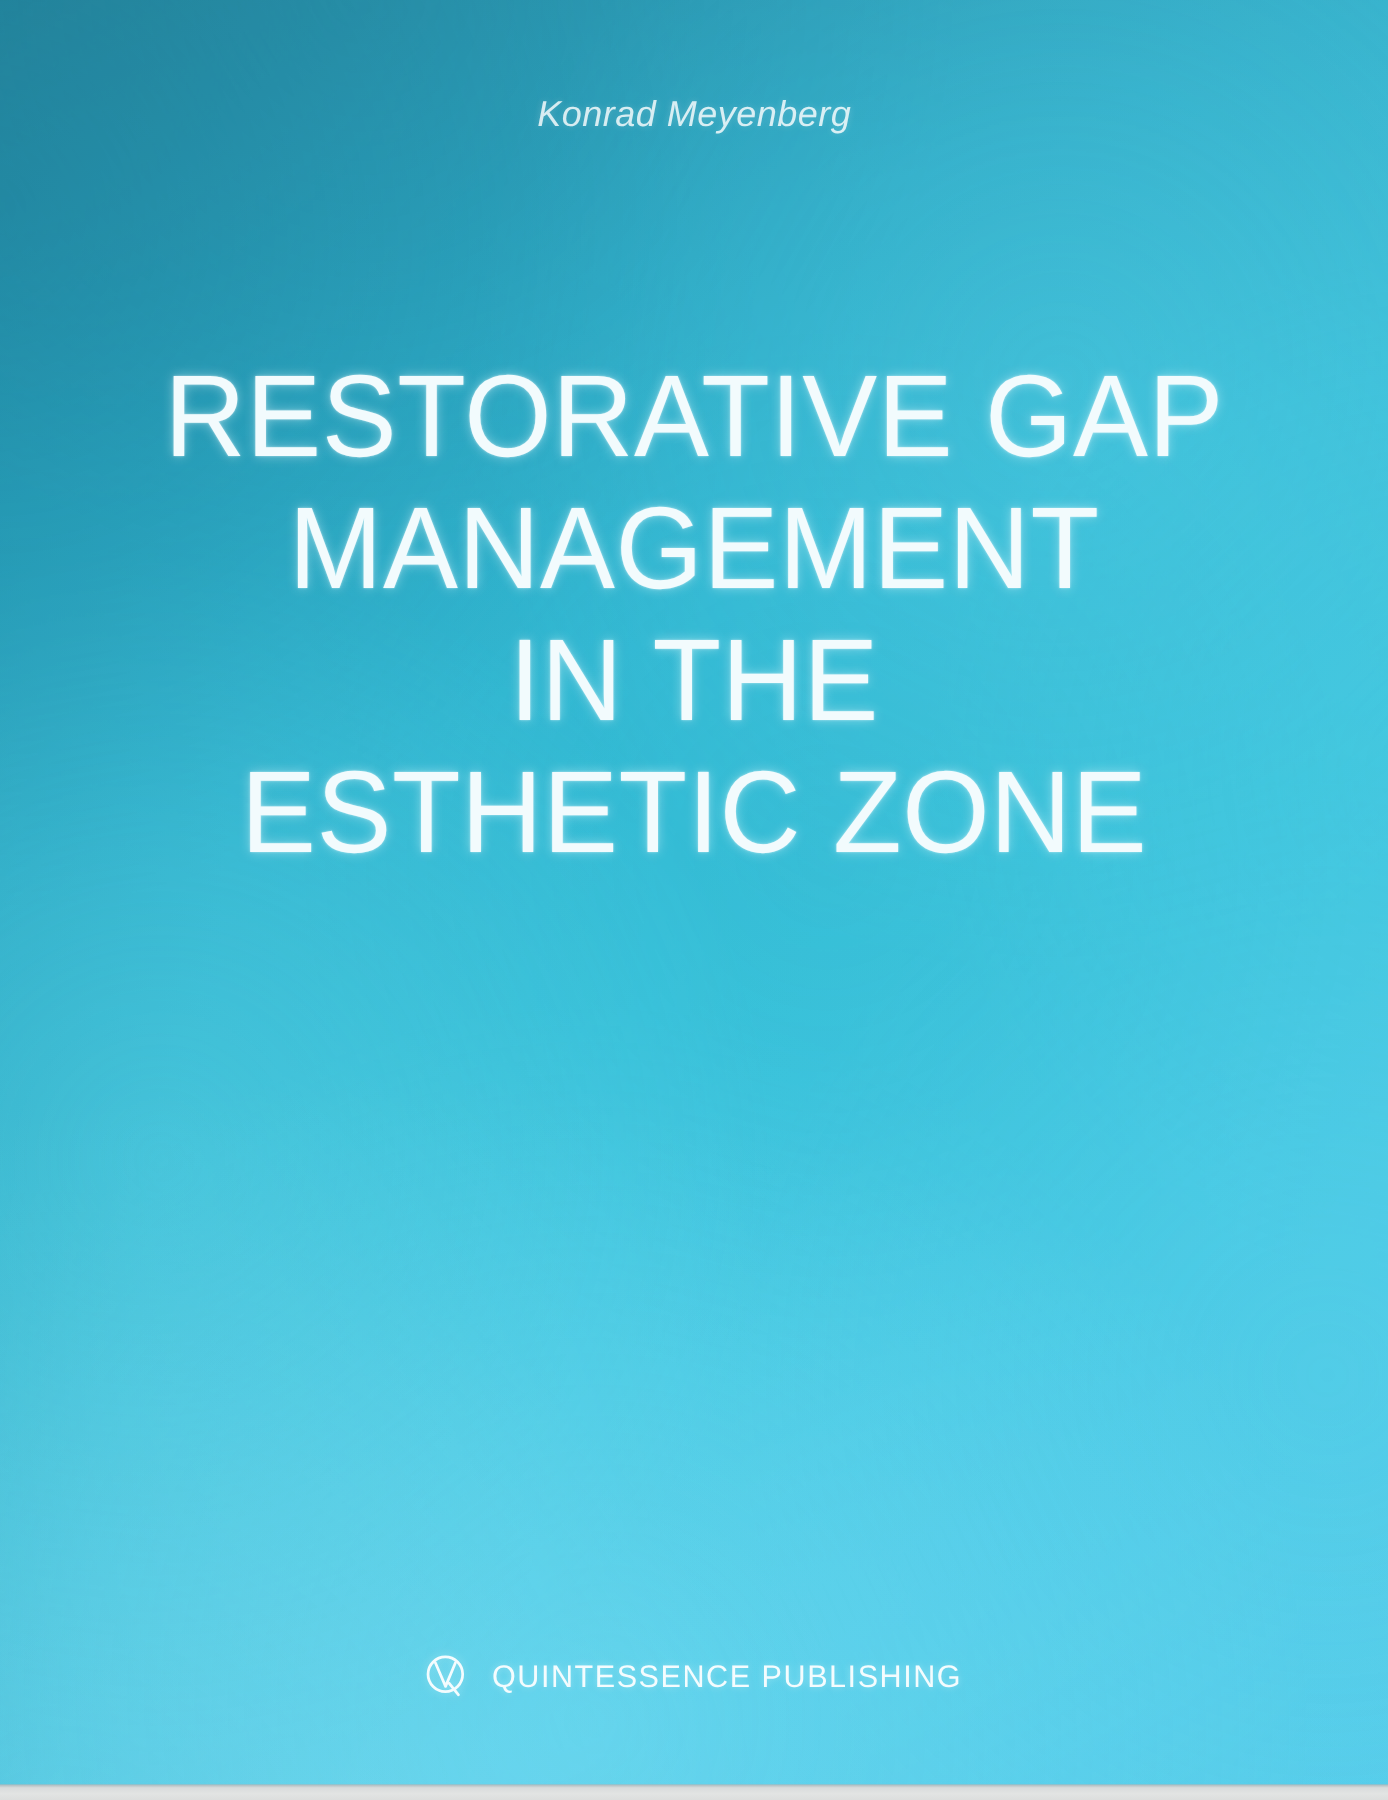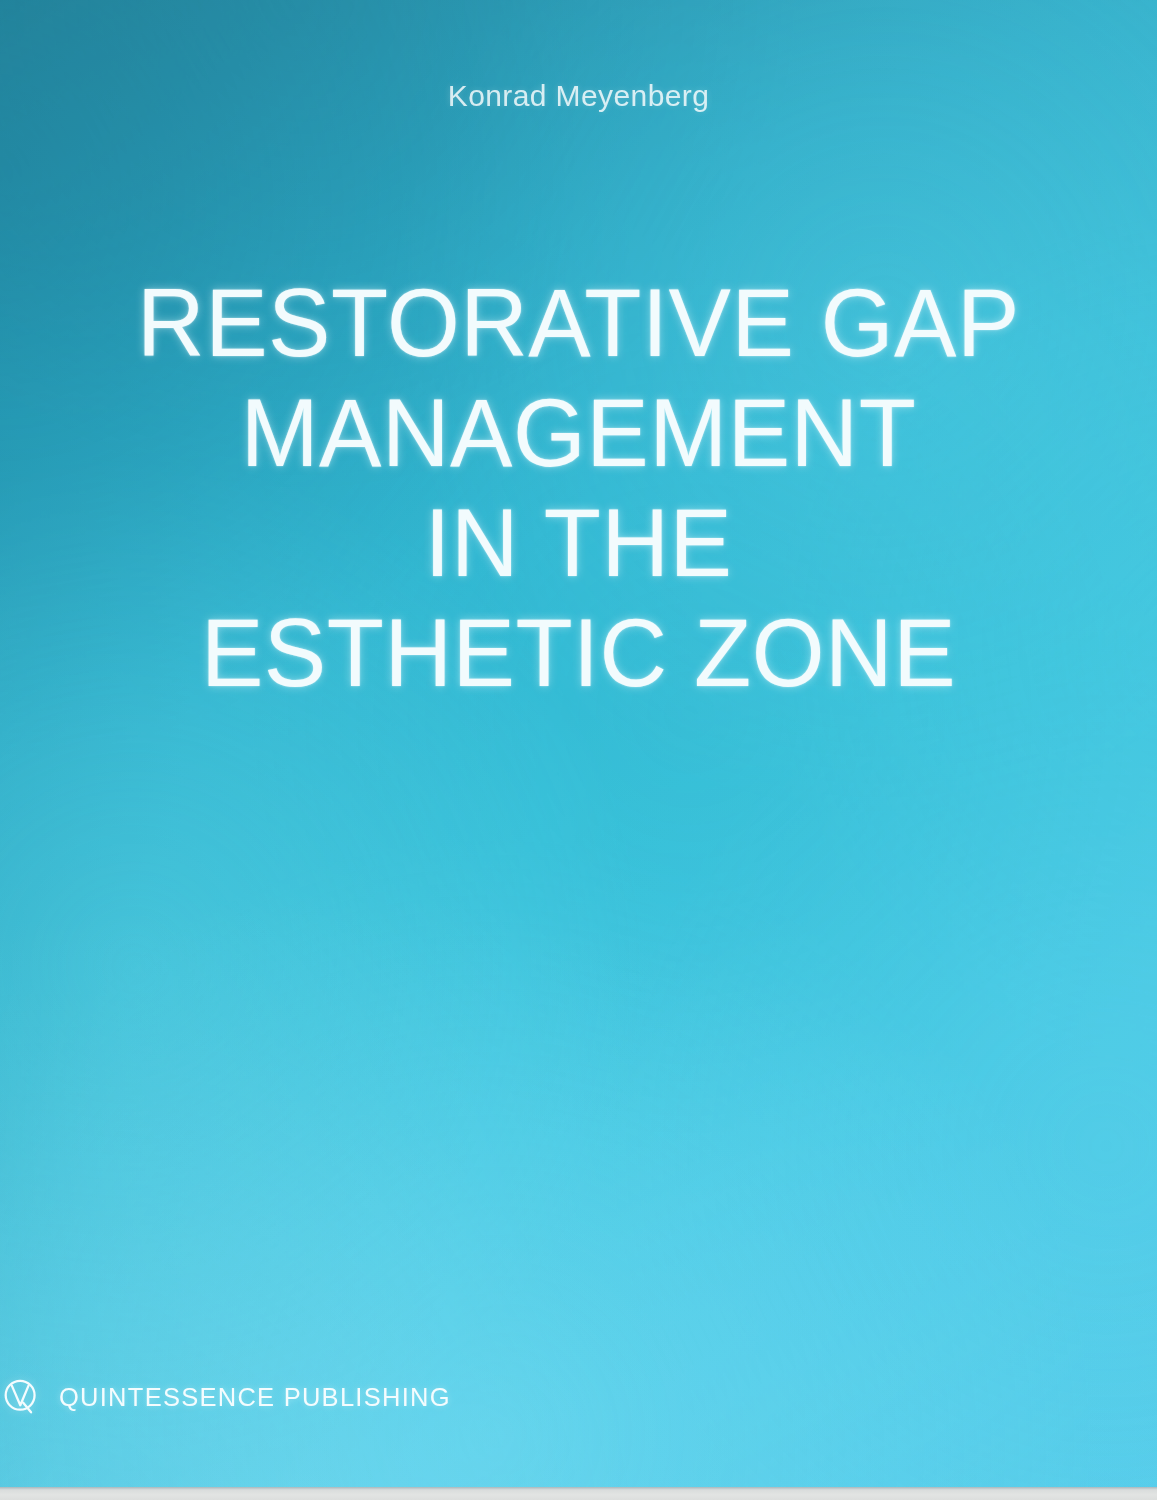--- a/index.html
+++ b/index.html
@@ -107,25 +107,26 @@
     position: absolute;
     top: 78px;
     left: 0;
     right: 0;
     font-size: 30px;
     font-weight: 300;
     letter-spacing: 0.4px;
     color: rgba(255,255,255,0.80);
     text-shadow: 0 0 6px rgba(255,255,255,0.22);
     line-height: 1.2;
+    font-style: italic;
   }
 
   .title-block {
     position: absolute;
-    top: 268px;
+    top: 292px;
     left: 0;
     right: 0;
   }
 
   .title-line {
     display: block;
     font-size: 97px;
     font-weight: 300;
     line-height: 110px;
     letter-spacing: 0.5px;
@@ -159,21 +160,21 @@
   }
 
   
   .publisher {
     position: absolute;
     left: 0;
     right: 0;
     top: 1376px;
     display: flex;
     align-items: center;
-    justify-content: flex-start;
+    justify-content: center;
     gap: 13px;
   }
 
   .publisher-mark {
     width: 42px;
     height: 42px;
     flex: 0 0 auto;
     display: block;
     filter: drop-shadow(0 0 4px rgba(255,255,255,0.35));
   }

